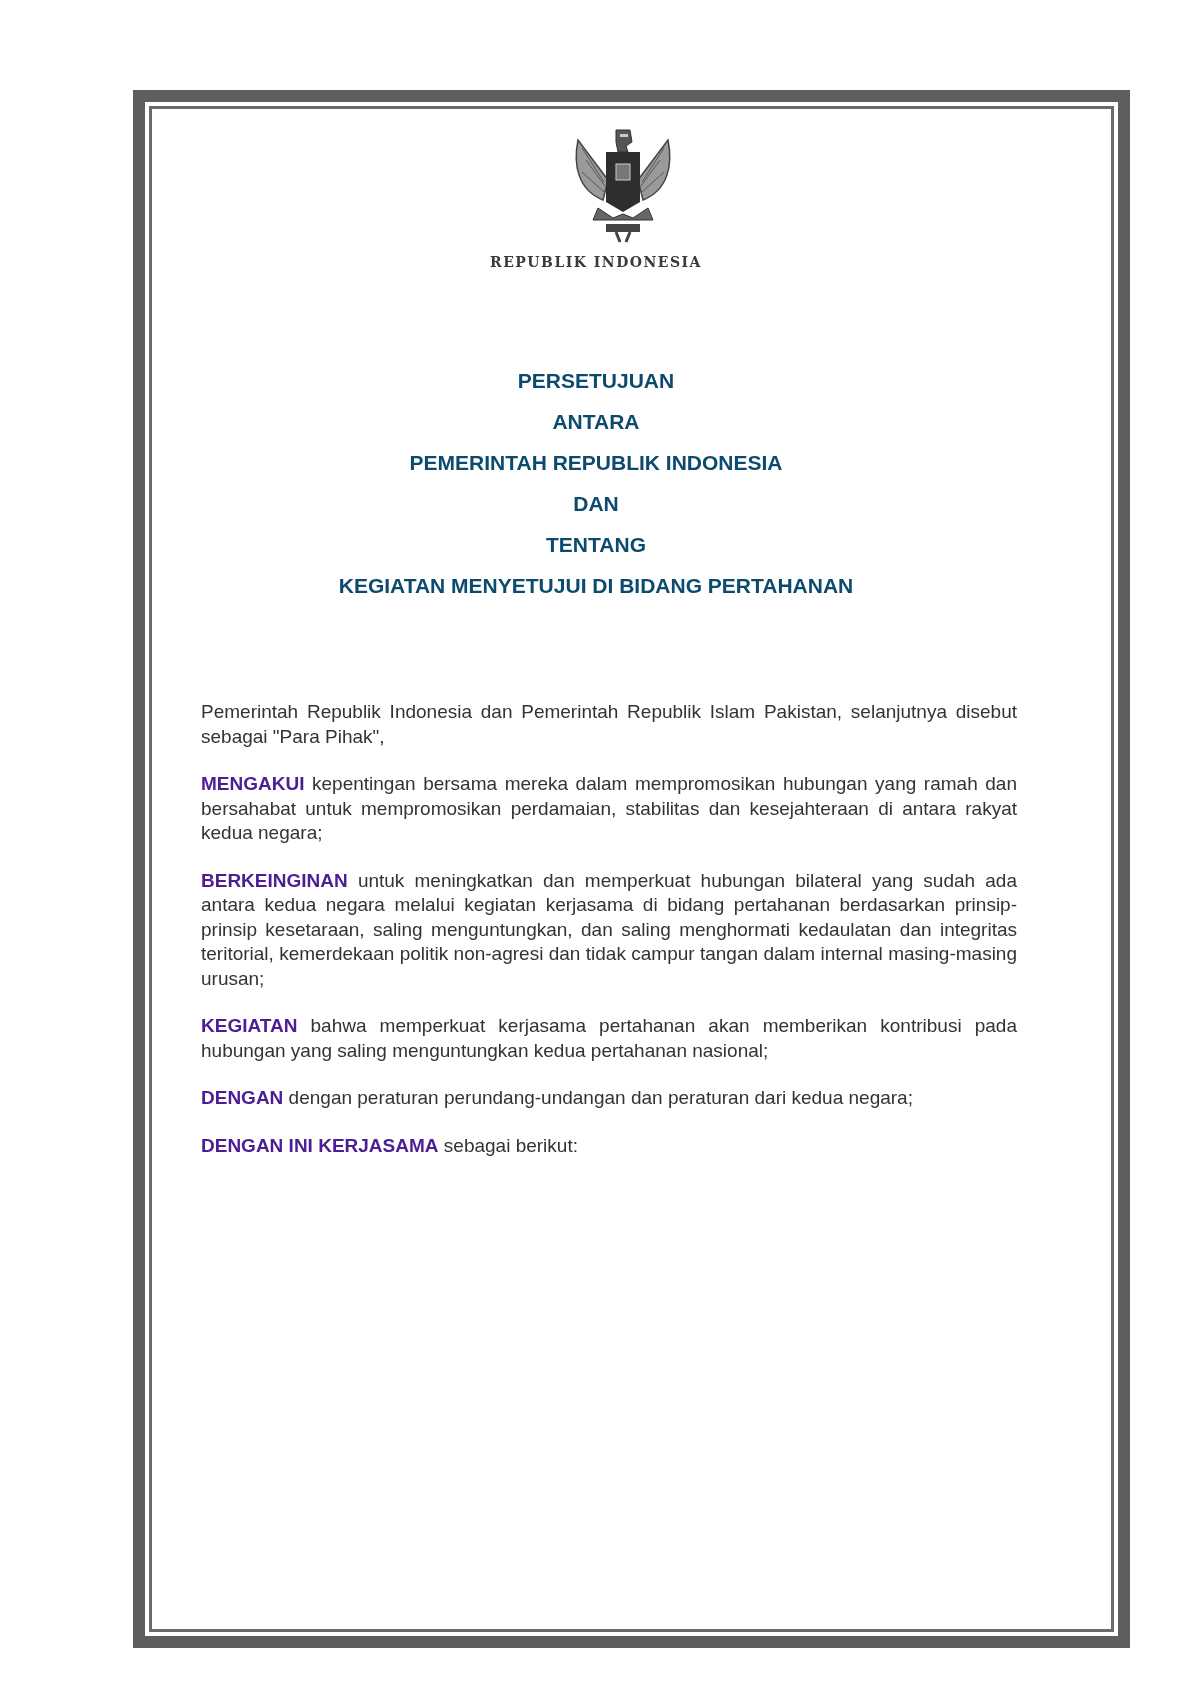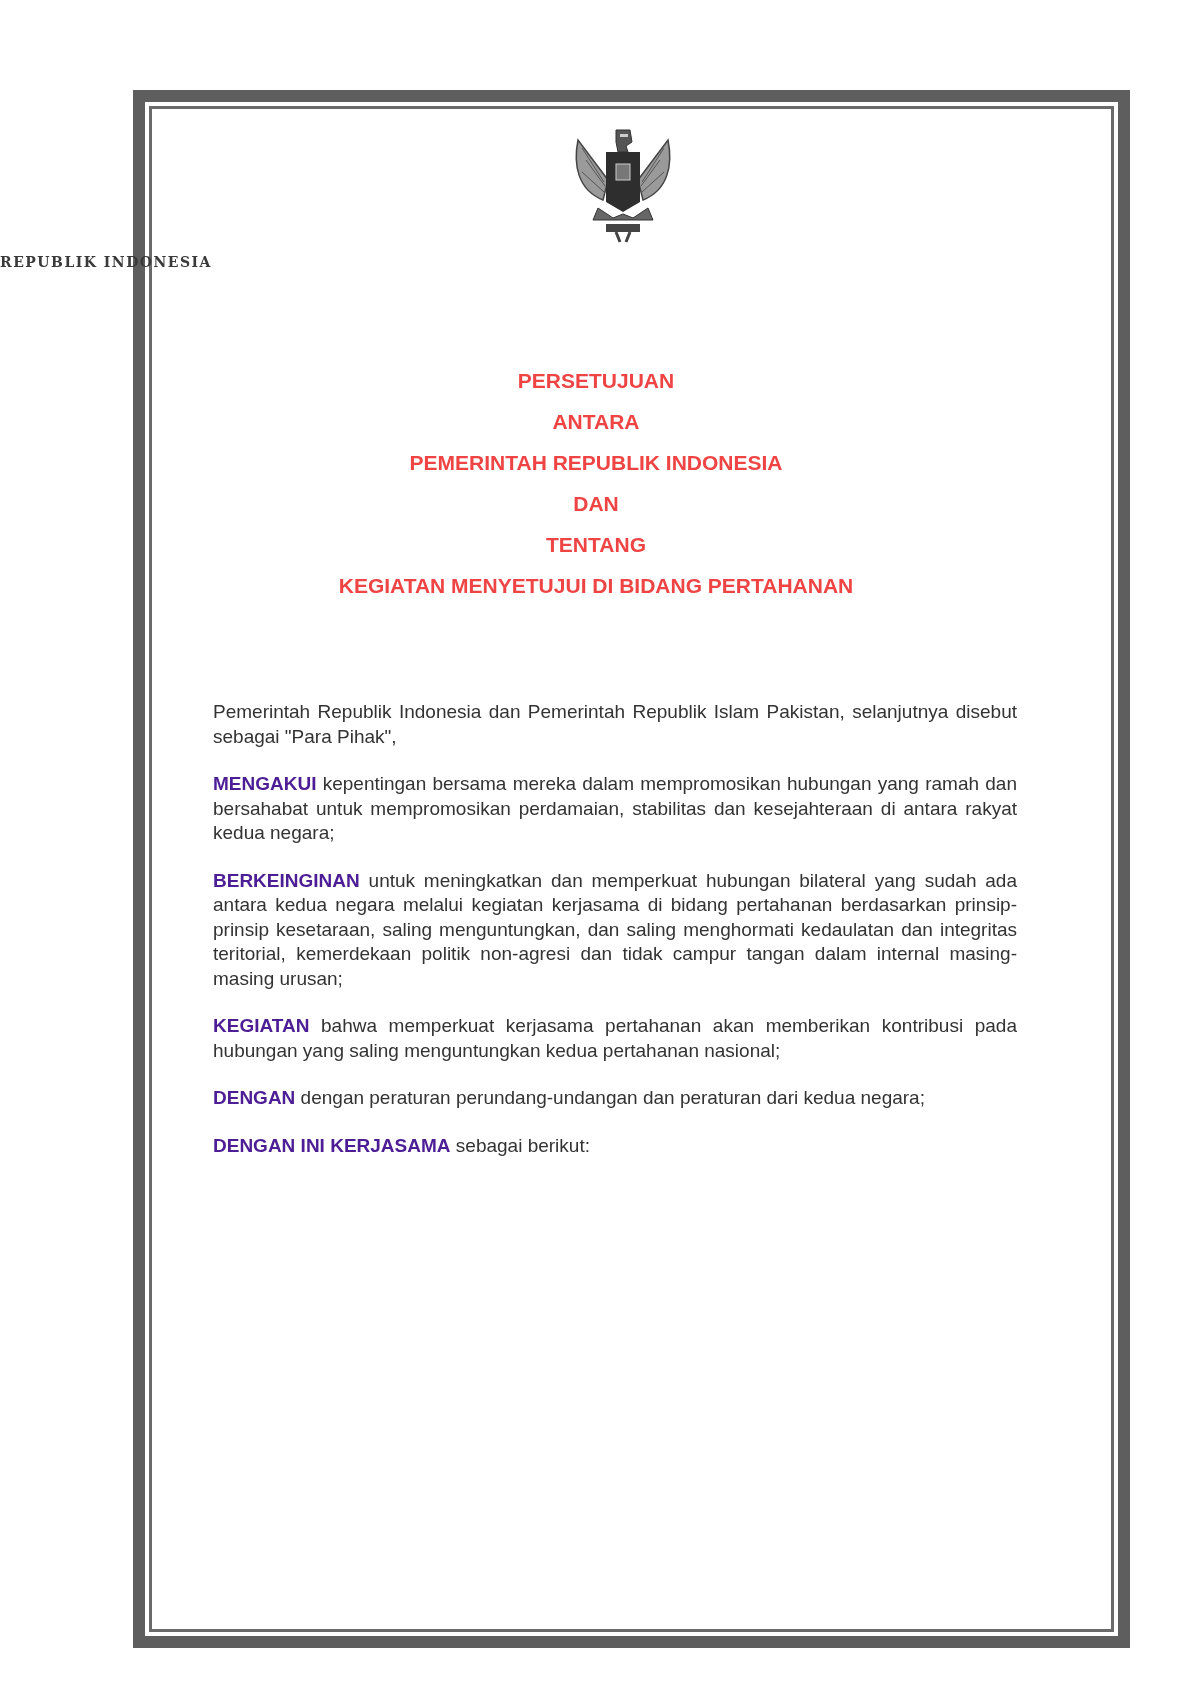--- a/index.html
+++ b/index.html
@@ -12,35 +12,35 @@
     position: absolute; left: 4px; top: 4px; right: 4px; bottom: 4px;
     border: 3px solid #6a6a6a;
   }
   .page {
     position: absolute; left: 0; top: 0; right: 0; bottom: 0;
   }
   .emblem {
     position: absolute; left: 568px; top: 120px; width: 110px; height: 128px;
   }
   .country {
-    position: absolute; left: 0; width: 1192px; top: 254px; 
+    position: absolute; left: 0; width: 1192px; top: 254px; text-align: center;
     font-family: "DejaVu Serif", serif; font-weight: bold; font-size: 14px;
     letter-spacing: 1.5px; color: #3a3a3a;
   }
   .title-block {
     position: absolute; left: 0; width: 1192px; top: 360px; text-align: center;
-    font-family: "Liberation Sans", sans-serif; font-weight: bold; font-size: 21px; color: #ef4444;
+    font-family: "Liberation Sans", sans-serif; font-weight: bold; font-size: 21px; color: #0c4a6e;
   }
   .title-line { height: 41px; line-height: 41px; }
   .body-text {
     position: absolute; left: 197px; width: 820px; top: 700px;
     font-family: "Liberation Sans", sans-serif; font-size: 19px; line-height: 24.5px;
     color: #333333; text-align: justify;
   }
-  .para { margin: 0 0 23px 16px; }
+  .para { margin: 0 0 23px 4px; }
   .kw { font-weight: bold; color: #4c1d95; }
 </style>
 </head>
 <body>
 
 <div class="page">
   <div class="frame-outer">
     <div class="frame-inner"></div>
   </div>
 

